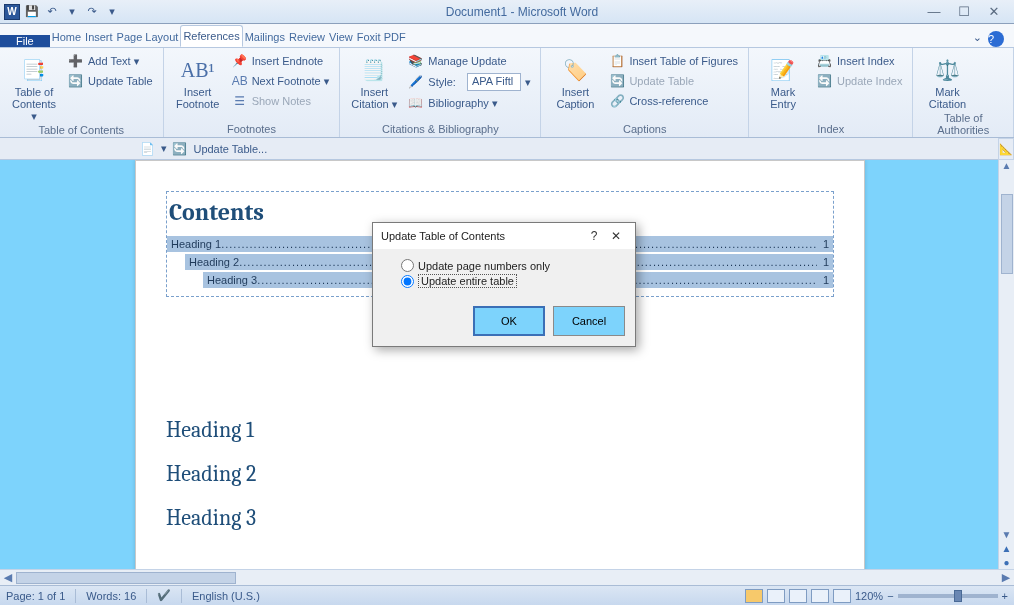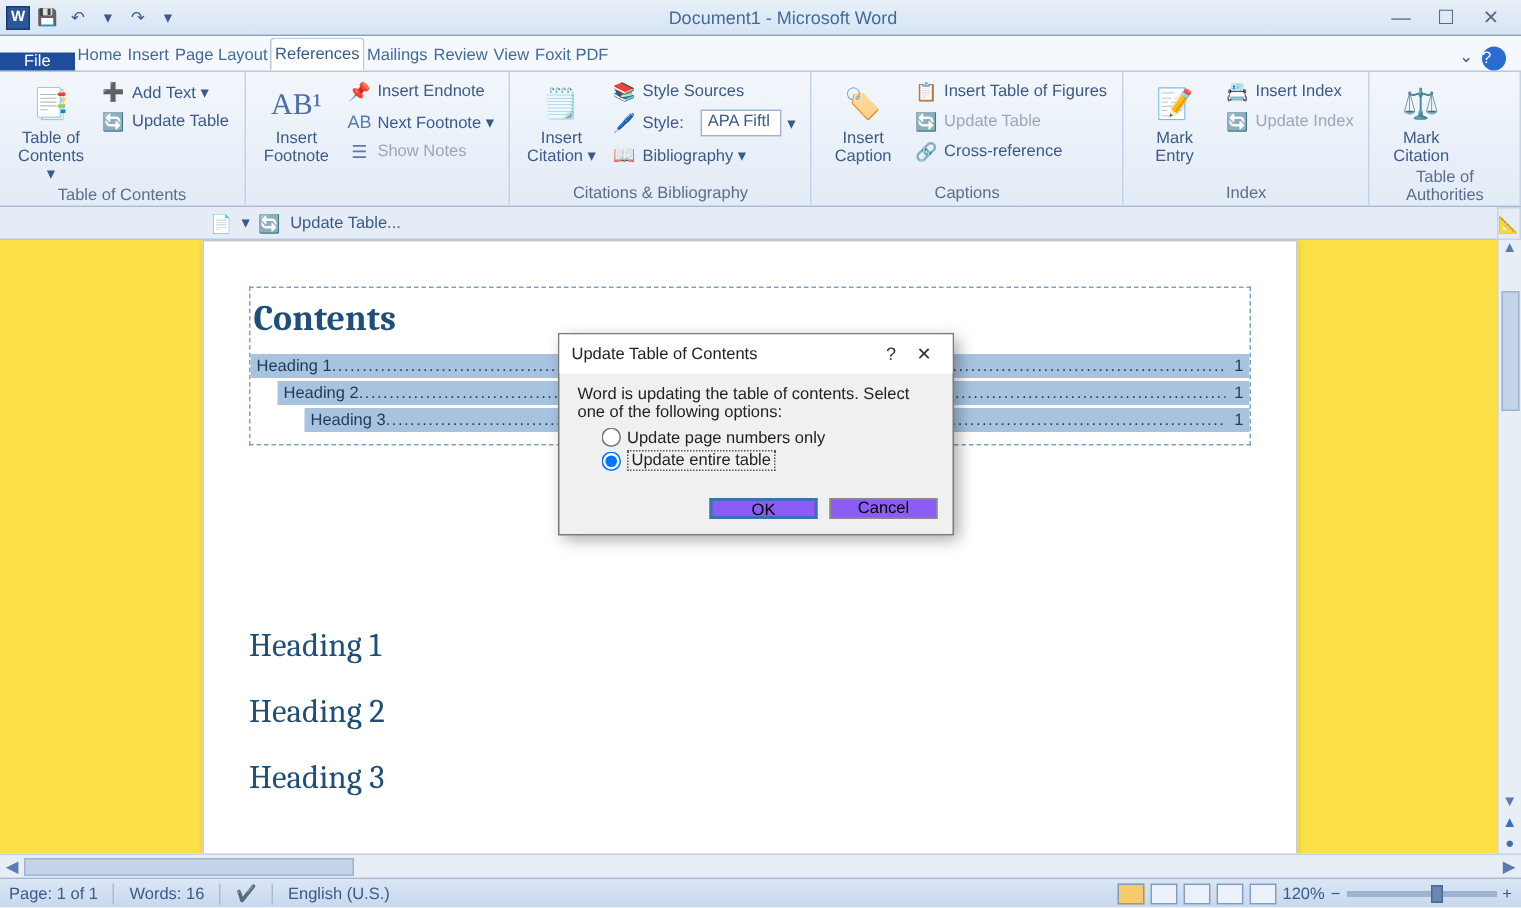--- a/index.html
+++ b/index.html
@@ -22,21 +22,21 @@
 .group .glabel { text-align:center; color:#5a6e8c; font-size:11px; padding:2px 0;}
 .bigbtn { display:flex; flex-direction:column; align-items:center; width:52px; padding-top:4px; color:#3a5a8a; text-align:center; line-height:12px;}
 .bigbtn .ic { width:32px; height:32px; display:flex; align-items:center; justify-content:center; font-size:20px; color:#4a6fa8; }
 .smallcol { display:flex; flex-direction:column; gap:2px; padding-top:2px;}
 .smallbtn { display:flex; align-items:center; gap:4px; color:#3a5a8a; padding:1px 2px; white-space:nowrap;}
 .smallbtn.disabled{ color:#9aa7b8;}
 .smallbtn .ic{ width:16px; height:16px; display:inline-flex; align-items:center; justify-content:center; font-size:12px; color:#5a7bb0;}
 .stylebox { border:1px solid #9fb3cf; background:#fff; padding:1px 4px; font-size:11px; height:18px; width:54px; overflow:hidden;}
 .secondbar { height:22px; background:#e6ecf5; border-bottom:1px solid #b6c8e0; display:flex; align-items:center; padding-left:140px; gap:6px; color:#3a5a8a;}
 .secondbar .ic{ font-size:12px;}
-.workspace { position:absolute; top:160px; left:0; right:16px; bottom:36px; background:#fde047; overflow:hidden;}
+.workspace { position:absolute; top:160px; left:0; right:16px; bottom:36px; background:#7dd3fc; overflow:hidden;}
 .page { position:absolute; left:135px; top:0; width:730px; min-height:600px; background:#fff; border:1px solid #c8c8c8; box-shadow:0 0 4px rgba(0,0,0,0.15); padding:30px 30px 30px 30px;}
 .tocblock { border:1px dashed #7aa0cc; padding:2px 0 6px 0;}
 .toctitle { color:#1f4e79; font-family:Cambria,Georgia,serif; font-size:24px; font-weight:bold; padding:4px 0 8px 2px;}
 .tocrow { display:flex; background:#a8c3e0; margin:2px 0; padding:2px 4px; color:#1f3a5a; font-family:Calibri,sans-serif; font-size:14px;}
 .tocrow.l2{ margin-left:18px;}
 .tocrow.l3{ margin-left:36px;}
 .tocrow .lead { flex:1; overflow:hidden; white-space:nowrap;}
 .tocrow .dots::after{ content:"..................................................................................................................................................................................."; letter-spacing:1px;}
 .tocrow .pg { padding-left:6px;}
 .headings { margin-top:120px;}
@@ -60,21 +60,21 @@
 .dialog { position:absolute; left:372px; top:222px; width:264px; background:#f0f0f0; border:1px solid #7a7a7a; box-shadow:3px 3px 10px rgba(0,0,0,0.35); }
 .dialog .dtitle{ background:#fff; padding:6px 8px; display:flex; align-items:center; font-size:12px; color:#222;}
 .dialog .dtitle .sp{flex:1;}
 .dialog .dtitle .dbtn{ width:22px; text-align:center; color:#333; font-size:12px;}
 .dialog .dbody{ padding:8px 12px 10px 12px; font-size:11px; color:#222;}
 .dialog .dbody p{ margin-bottom:4px;}
 .dialog .opt{ display:flex; align-items:center; gap:4px; margin:2px 0 2px 16px;}
 .dialog .opt input{ margin:0;}
 .dialog .opt .dotted{ border:1px dotted #555; padding:0 2px;text-align:center;}
 .dialog .dbuttons{ display:flex; justify-content:flex-end; gap:8px; padding:6px 10px 10px 0;}
-.dialog button{ width:72px; height:14px; background:#8b5cf6; border:1px solid #8a8a8a; font-size:11px;}
+.dialog button{ width:72px; height:30px; background:#7dd3fc; border:1px solid #8a8a8a; font-size:11px;}
 .dialog button.primary{ border:2px solid #3b6fb6;}
 .sidepanel{ position:absolute; right:0; top:138px; width:16px; height:22px; background:#e6ecf5; border:1px solid #c4d3e7; display:flex; align-items:center; justify-content:center; color:#5a7bb0;}
 </style>
 </head>
 <body>
 
 <div class="titlebar">
   <div class="qat">
     <span class="wicon">W</span>
     <span>💾</span>
@@ -144,33 +144,34 @@
         <div class="smallbtn">
             <span class="ic">AB</span>
             <span>Next Footnote ▾</span>
           </div>
         <div class="smallbtn disabled">
             <span class="ic">☰</span>
             <span>Show Notes</span>
           </div>
       </div>
     </div>
+    <div class="glabel">Footnotes</div>
   </div>
 
   <div class="group">
     <div class="gbody">
       <div class="bigbtn">
           <span class="ic">🗒️</span>
           <span style="white-space:pre-line">Insert
 Citation ▾</span>
         </div>
       <div class="smallcol">
         <div class="smallbtn">
             <span class="ic">📚</span>
-            <span>Style Sources</span>
+            <span>Manage Update</span>
           </div>
         <div class="smallbtn"><span class="ic">🖊️</span><span>Style:</span>&nbsp;<span class="stylebox">APA Fiftl</span><span>▾</span></div>
         <div class="smallbtn">
             <span class="ic">📖</span>
             <span>Bibliography ▾</span>
           </div>
       </div>
     </div>
     <div class="glabel">Citations &amp; Bibliography</div>
   </div>
@@ -308,21 +309,20 @@
 </div>
 
 <div class="dialog">
   <div class="dtitle">
     <span>Update Table of Contents</span>
     <span class="sp"></span>
     <span class="dbtn">?</span>
     <span class="dbtn">✕</span>
   </div>
   <div class="dbody">
-    <p>Word is updating the table of contents.  Select one of the following options:</p>
     <label class="opt">
       <input type="radio" name="u" style="">
       <span>Update page numbers only</span>
     </label>
     <label class="opt">
       <input type="radio" name="u" checked="" style="">
       <span class="dotted">Update entire table</span>
     </label>
   </div>
   <div class="dbuttons">

